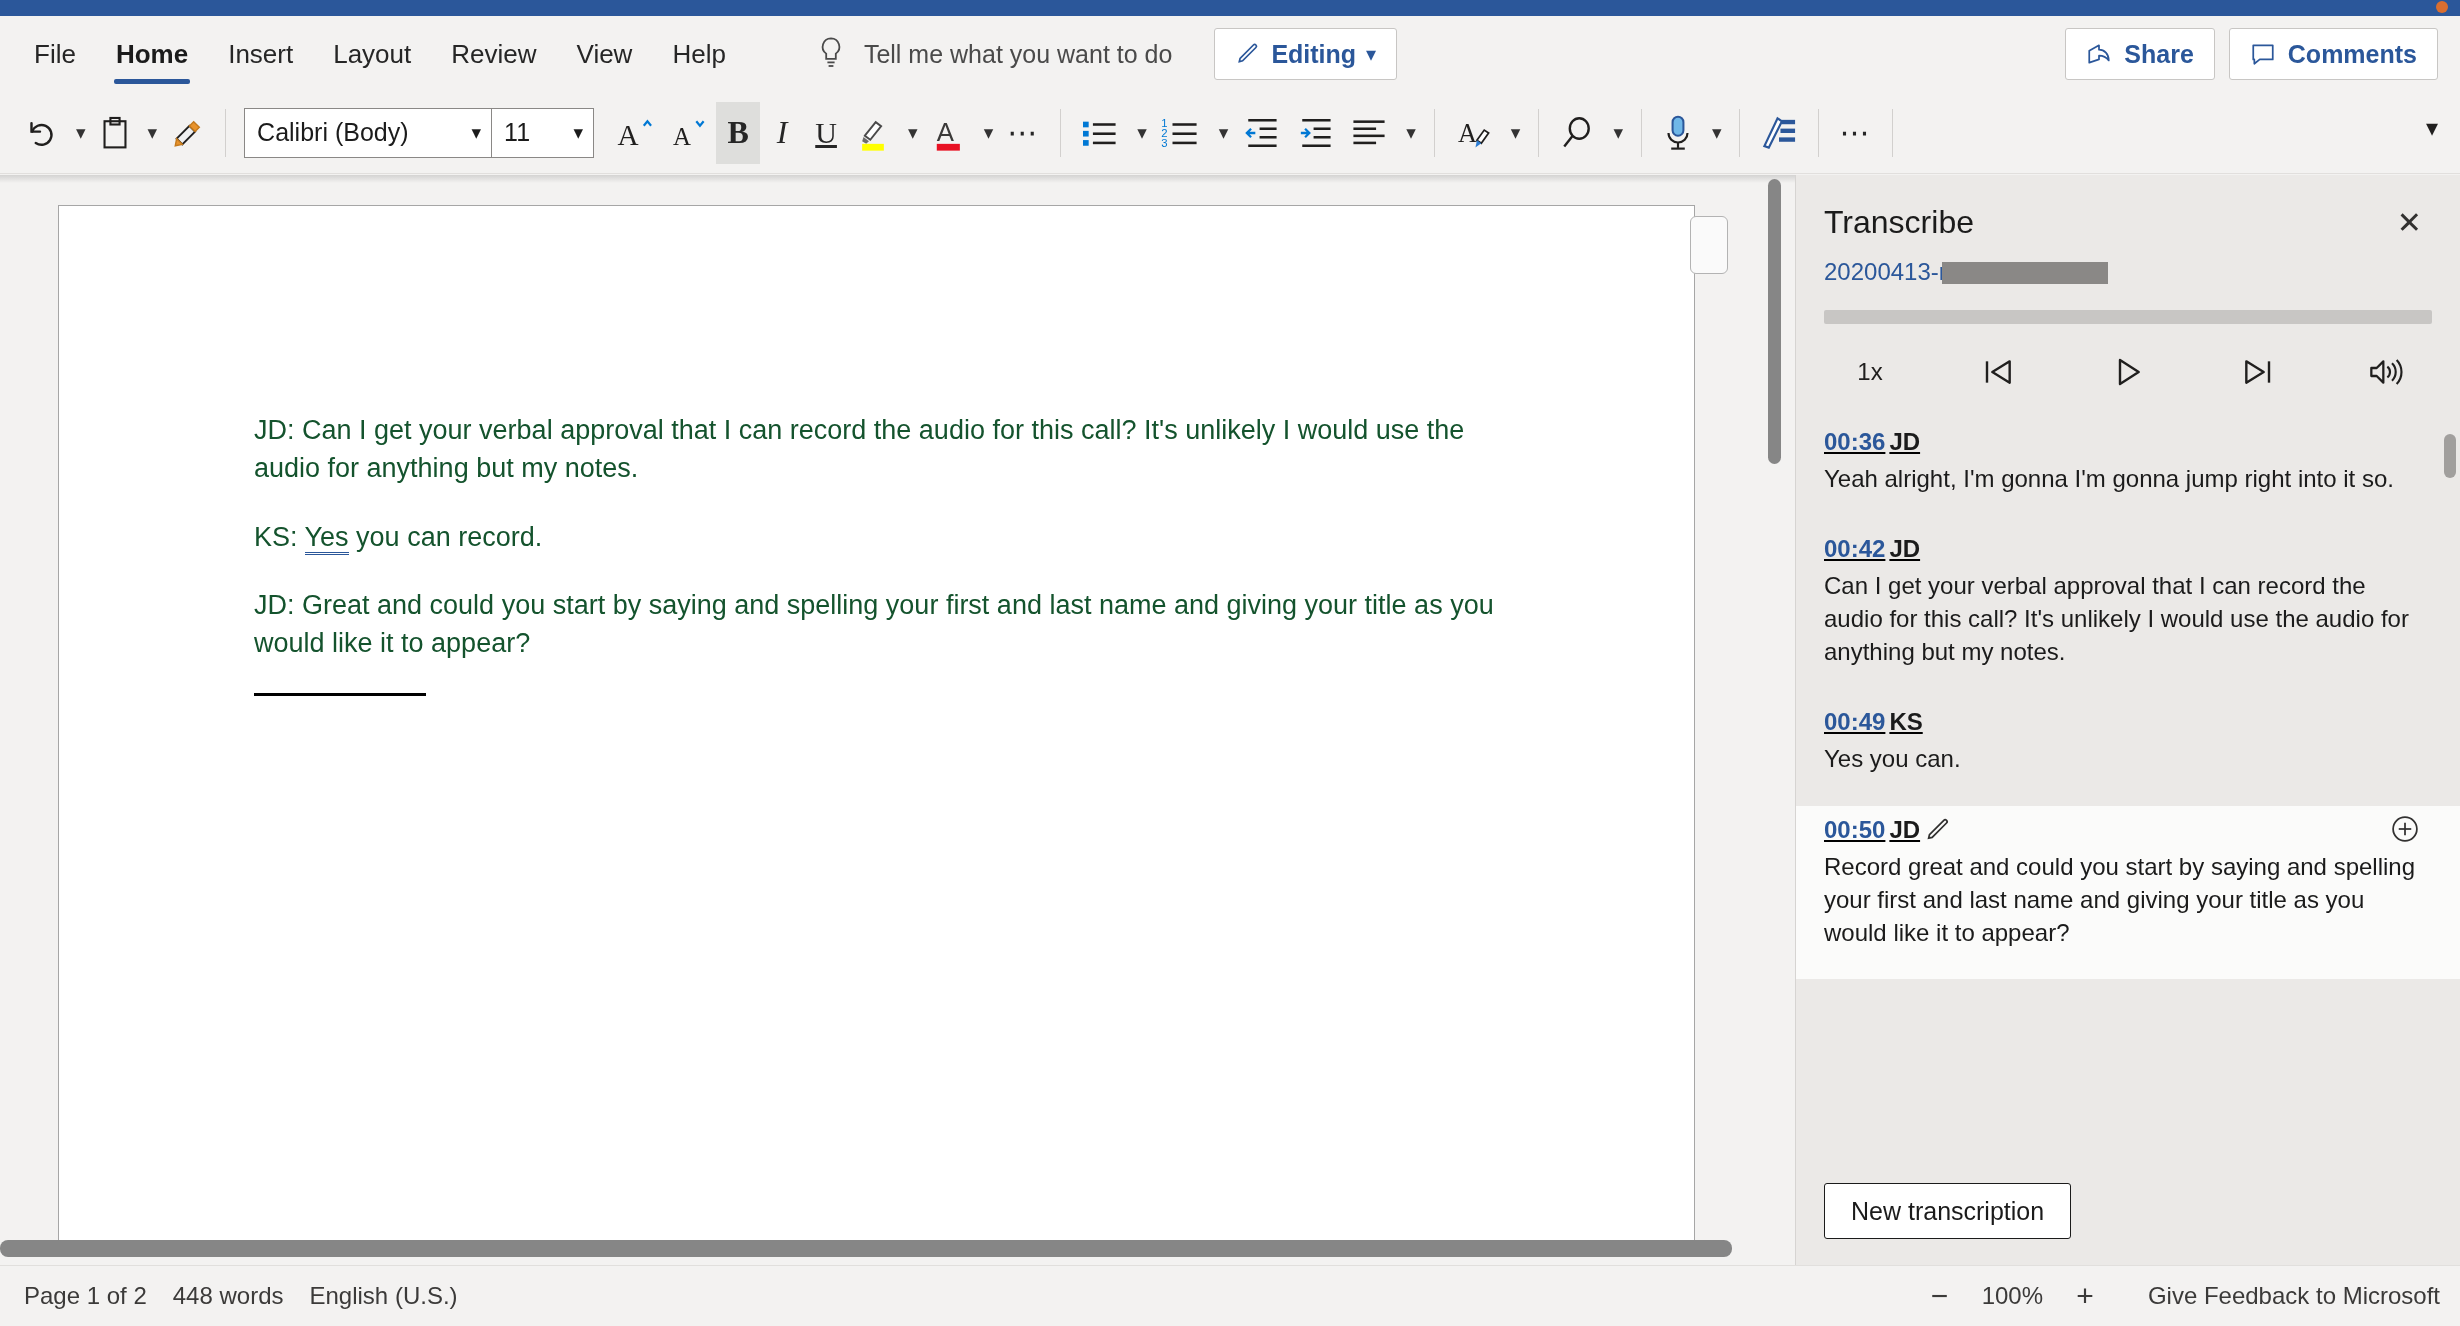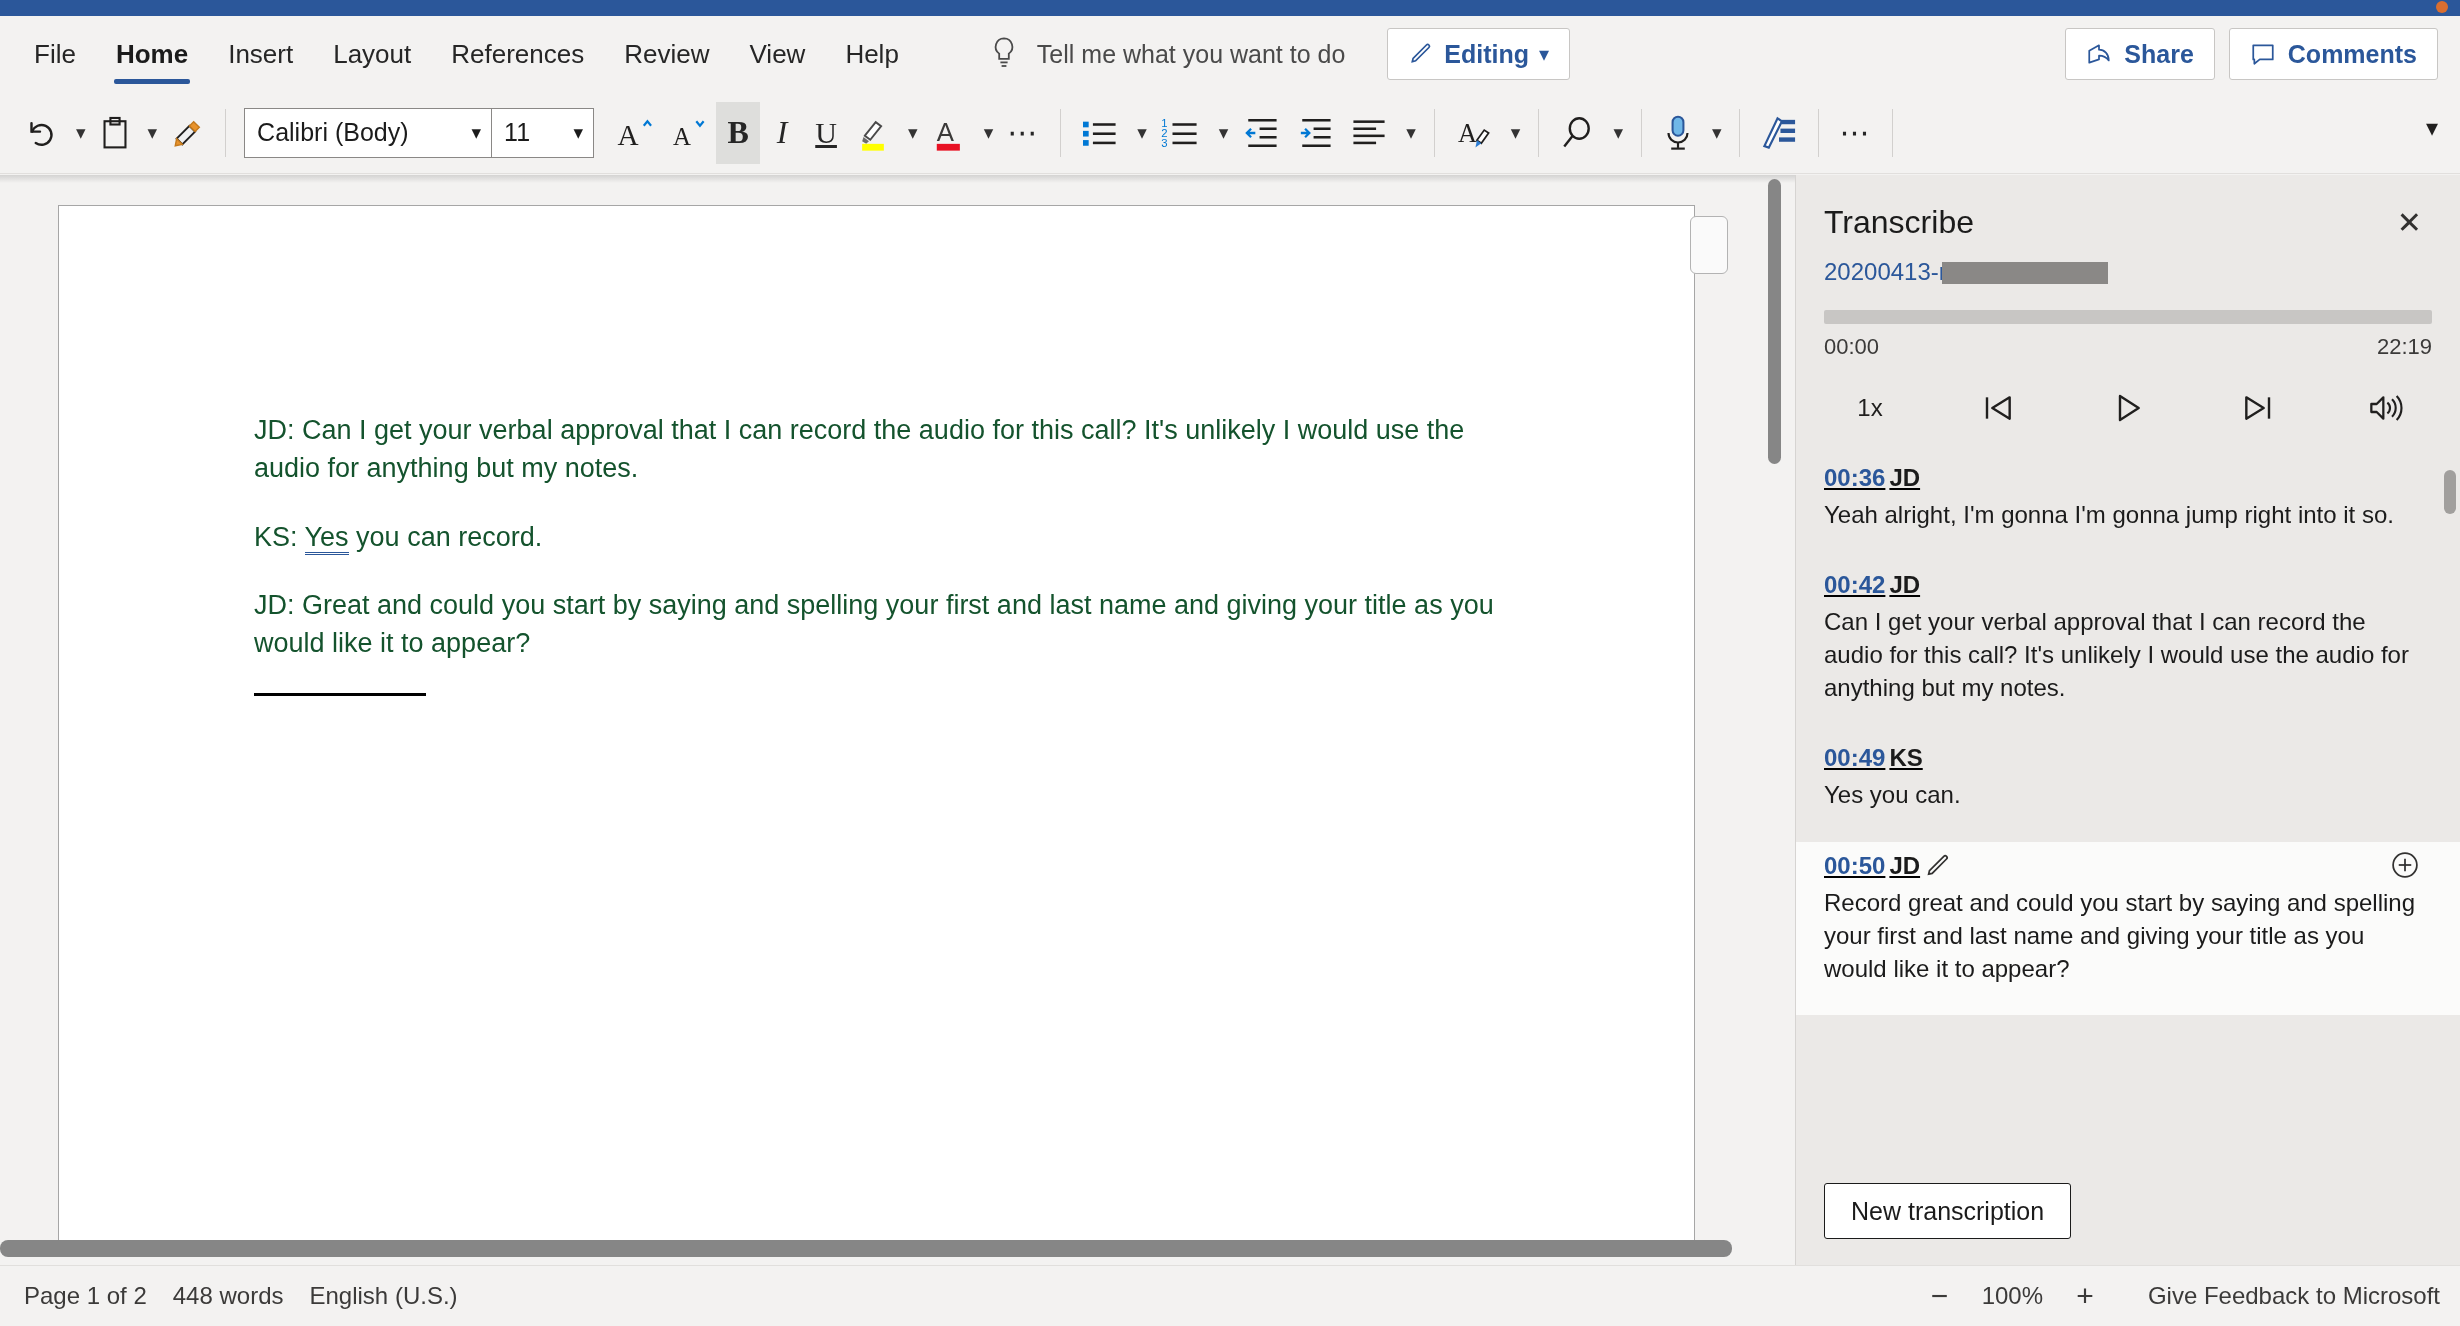--- a/index.html
+++ b/index.html
@@ -246,23 +246,20 @@
         <span>File</span>
       </div>
     <div class="tab active">
         <span>Home</span>
       </div>
     <div class="tab">
         <span>Insert</span>
       </div>
     <div class="tab">
         <span>Layout</span>
-      </div>
-    <div class="tab">
-        <span>References</span>
       </div>
     <div class="tab">
         <span>Review</span>
       </div>
     <div class="tab">
         <span>View</span>
       </div>
     <div class="tab">
         <span>Help</span>
       </div>
@@ -570,24 +567,20 @@
       <div class="panel-title">Transcribe</div>
       <div class="panel-close">✕</div>
     </div>
 
     <div class="audio-block">
       <a class="file-link">
         <span>20200413-n4a</span>
         <span class="redaction"></span>
       </a>
       <div class="progress-track"></div>
-      <div class="time-row">
-        <span>00:00</span>
-        <span>22:19</span>
-      </div>
     </div>
 
     <div class="player-row">
       <div class="player-btn">
         <span>1x</span>
       </div>
       <div class="player-btn">
         <span>
           <svg width="36" height="32" viewBox="0 0 26 24">
             <line x1="4" y1="4" x2="4" y2="20" stroke="#201f1e" stroke-width="1.8"></line>

